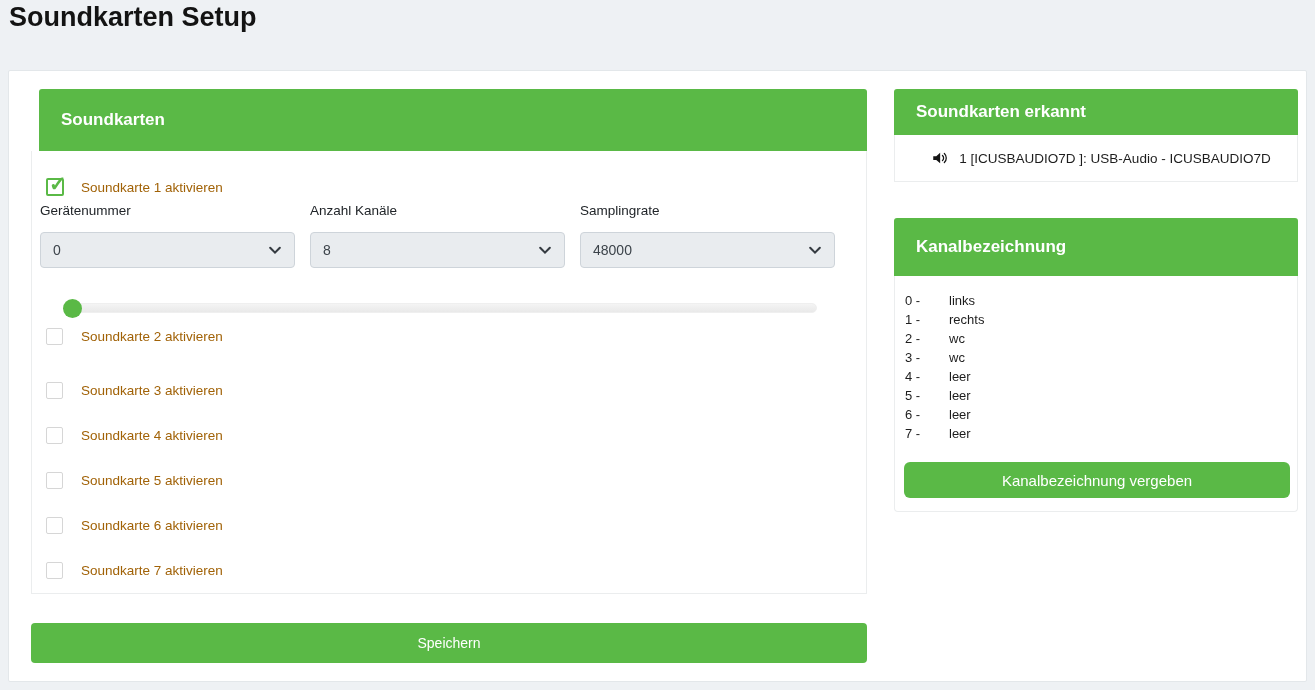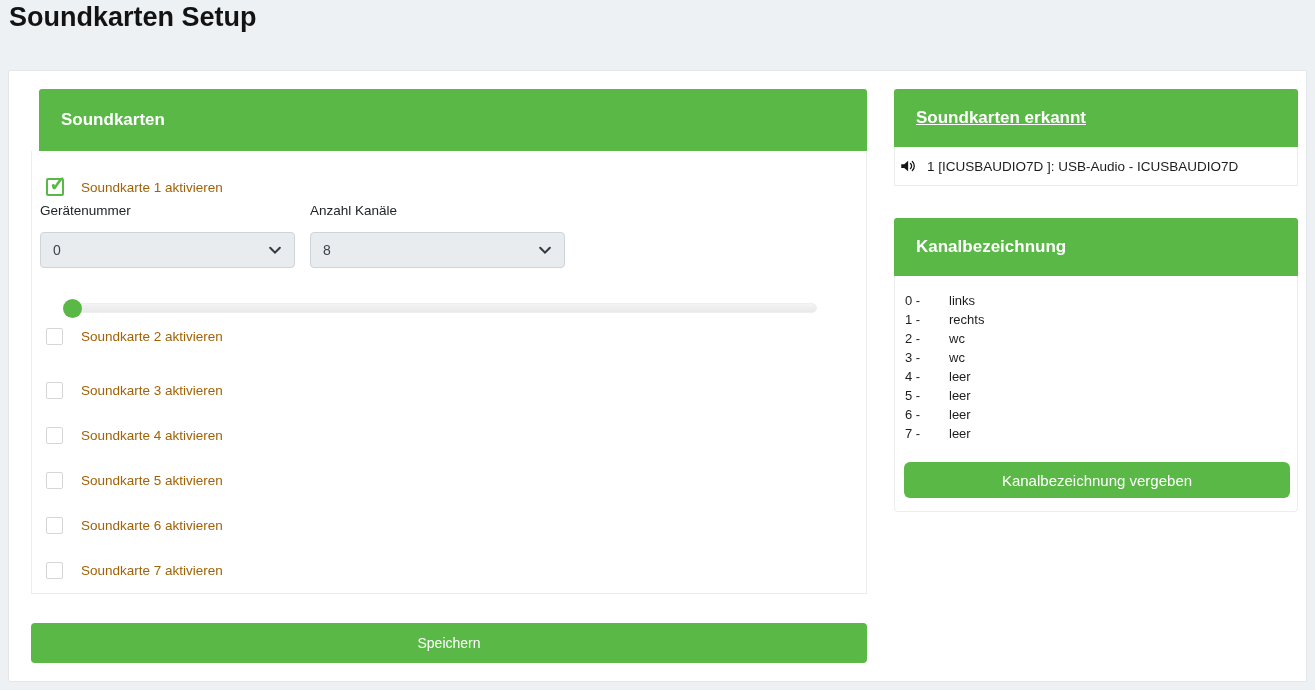--- a/index.html
+++ b/index.html
@@ -88,23 +88,23 @@
     position: absolute; left: 22px; top: 552px;
     width: 836px; height: 40px;
     background: #5ab946; color: #ffffff;
     border: none; border-radius: 4px;
     font-size: 14px; font-family: "Liberation Sans", sans-serif;
     cursor: pointer;
   }
 
   
   .detected-panel { left: 885px; top: 18px; width: 404px; }
-  .detected-panel .panel-header { height: 58px; text-decoration: underline; }
+  .detected-panel .panel-header { height: 46px; }
   .detected-panel .panel-body {
-    height: 39px; display: flex; align-items: center; padding-left: 4px;
+    height: 47px; display: flex; align-items: center; padding-left: 10px; justify-content: center;
   }
   .volume-icon { width: 18px; height: 18px; flex: 0 0 auto; }
   .device-text { margin-left: 10px; font-size: 13.5px; color: #1d1d1d; }
 
   .channels-panel { left: 885px; top: 147px; width: 404px; }
   .channels-panel .panel-header { height: 58px; }
   .channels-panel .panel-body { height: 236px; border-radius: 0 0 4px 4px; padding-top: 15px; }
   .channel-row { display: flex; height: 19px; align-items: center; padding-left: 10px; font-size: 13px; color: #1d1d1d; }
   .channel-num { width: 22px; }
   .channel-name { margin-left: 10px; padding-left: 12px; }
@@ -148,20 +148,29 @@
       <div class="field-col" style="left:278px;">
         <span class="field-label">Anzahl Kanäle</span>
         <div class="select-box">
           <span class="select-value">8</span>
           <svg class="select-chevron" viewBox="0 0 16 16">
               <path d="M2.5 5.5 L8 11 L13.5 5.5" stroke="#343a40" stroke-width="2.4" fill="none" stroke-linecap="round"></path>
             </svg>
         </div>
       </div>
 
+      <div class="field-col" style="left:548px;">
+        <span class="field-label">Samplingrate</span>
+        <div class="select-box">
+          <span class="select-value">48000</span>
+          <svg class="select-chevron" viewBox="0 0 16 16">
+              <path d="M2.5 5.5 L8 11 L13.5 5.5" stroke="#343a40" stroke-width="2.4" fill="none" stroke-linecap="round"></path>
+            </svg>
+        </div>
+      </div>
 
       <div class="slider">
         <span class="slider-thumb"></span>
       </div>
 
       <div class="cb-row" style="top:175px;">
         <span class="cb-box"></span>
         <span class="cb-label">Soundkarte 2 aktivieren</span>
       </div>
       <div class="cb-row" style="top:229px;">

